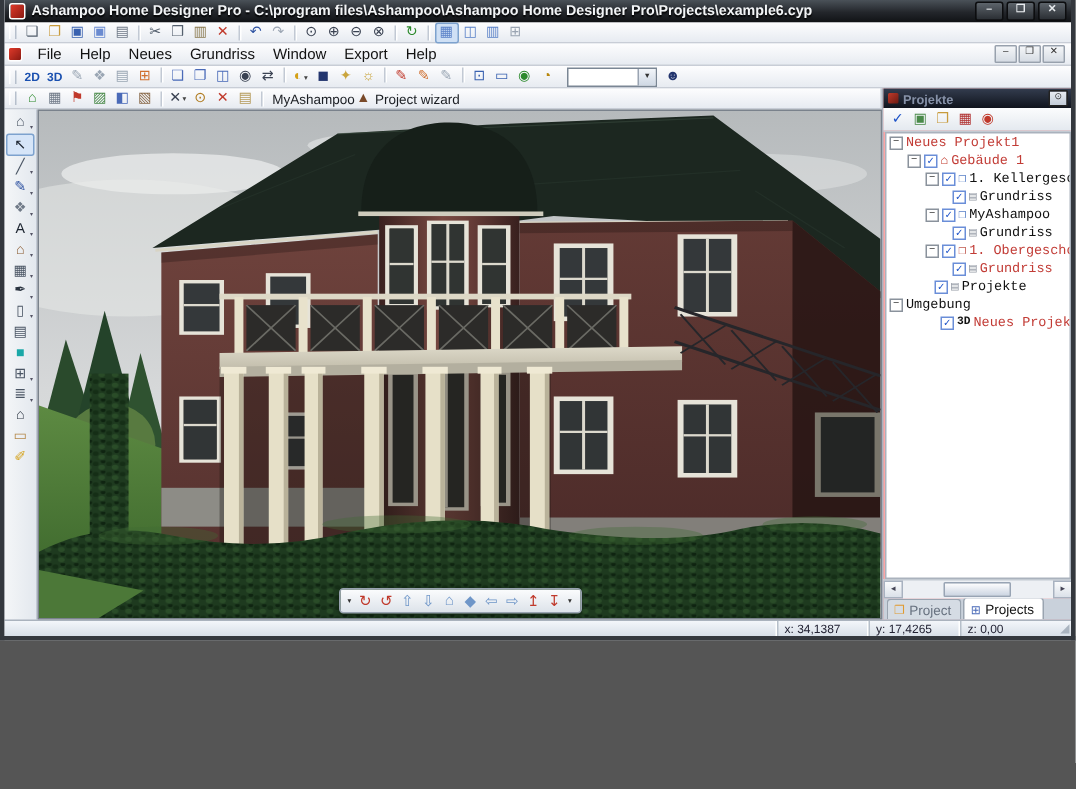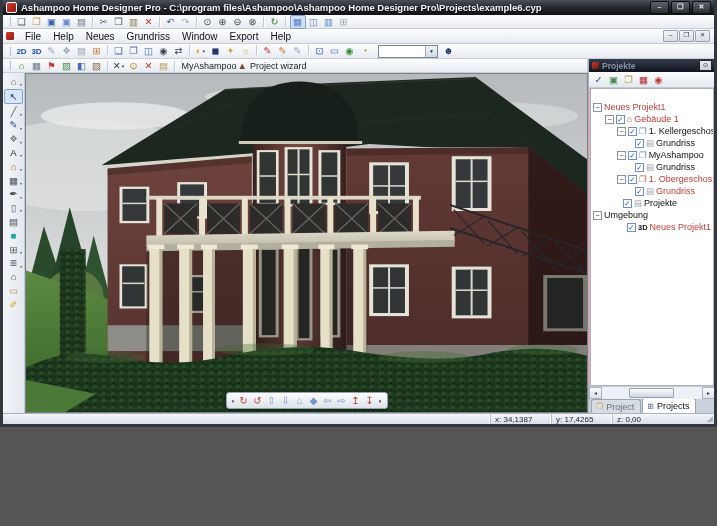--- a/index.html
+++ b/index.html
@@ -54,21 +54,21 @@
   .navbtn.sm{width:7px;font-size:5px;color:#333;}
   
   .rpanel{width:126px;flex:0 0 auto;display:flex;flex-direction:column;background:#fca5a5;border-left:1px solid #aab2bd;}
   .phead{height:13px;background:linear-gradient(#333c4e,#10141d);display:flex;align-items:center;padding:0 3px;flex:0 0 auto;}
   .phead .picon{width:7px;height:7px;background:linear-gradient(135deg,#c03a2a,#6a1a12);border-radius:1px;margin-right:3px;}
   .phead .ptitle{flex:1;color:#8792a8;font-size:8.5px;font-weight:bold;}
   .phead .pbtn{width:11px;height:9px;background:linear-gradient(#e8ecf1,#c3ccd8);border:1px solid #222;border-radius:1px;
                font-size:6px;line-height:8px;text-align:center;color:#333;}
   .ptools{height:15px;display:flex;align-items:center;background:linear-gradient(#fbfcfd,#e4e9ef);
           border-bottom:1px solid #c3cad2;padding:0 2px;flex:0 0 auto;}
-  .tree{flex:1;background:#fff;border:1px solid #aab2bd;margin:0 1px;overflow:hidden;font-size:9px;padding-top:12px;}
+  .tree{flex:1;background:#fff;border:1px solid #aab2bd;margin:0 1px;overflow:hidden;font-size:9px;padding-top:0;font-family:Liberation Mono, monospace;}
   .trow{height:12px;display:flex;align-items:center;white-space:nowrap;}
   .exp{width:9px;height:9px;box-sizing:border-box;border:1px solid #8a929c;background:#fff;font-size:7px;line-height:7px;
        text-align:center;color:#333;margin-right:2px;flex:0 0 auto;}
   .cb{width:9px;height:9px;box-sizing:border-box;border:1px solid #6a8ed8;background:#fff;font-size:7.5px;line-height:8px;
       text-align:center;color:#1c52c8;margin-right:2px;flex:0 0 auto;}
   .ticon{font-size:8.5px;margin-right:2px;flex:0 0 auto;}
   .ticon.t3d{font-weight:bold;font-size:7.5px;color:#111;}
   .tlabel{color:#111;}
   .trow.red .tlabel{color:#c23c36;}
   .hscroll{height:12px;background:#edf0f4;border-top:1px solid #c3cad2;position:relative;display:flex;align-items:stretch;flex:0 0 auto;}
@@ -77,21 +77,21 @@
   .harrow.r{margin-left:auto;}
   .hthumb{position:absolute;left:32%;width:34%;top:1px;bottom:1px;background:linear-gradient(#fdfdfe,#ccd5e2);
           border:1px solid #98a4b4;border-radius:1px;}
   .tabs{height:14px;display:flex;align-items:flex-end;background:#c9d1db;padding-left:2px;flex:0 0 auto;}
   .tab{display:flex;align-items:center;gap:3px;font-size:9px;padding:1px 6px 1px 4px;border:1px solid #9aa4b0;
        border-bottom:none;border-radius:3px 3px 0 0;margin-right:1px;height:11px;color:#67717f;background:#d5dce4;}
   .tab.active{background:#fff;color:#111;height:12px;}
   .tab .ticn{font-size:8px;}
   
   .statusbar{height:10px;background:linear-gradient(#f3f6fa,#d8dfe8);border-top:1px solid #aab2bd;display:flex;
-             align-items:flex-start;font-size:8px;color:#223;flex:0 0 auto;gap:28px;}
+             align-items:flex-start;font-size:8px;color:#223;flex:0 0 auto;}
   .scell{border-left:1px solid #b6bfca;box-shadow:-1px 0 0 #fff;height:100%;display:flex;align-items:center;padding:0 4px;}
   .sfill{flex:1;}
   .sgrip{width:12px;text-align:right;color:#aab4c0;font-size:8px;padding-right:1px;}
 </style>
 </head>
 <body>
 
 <div class="window">
 
   <div class="titlebar">

